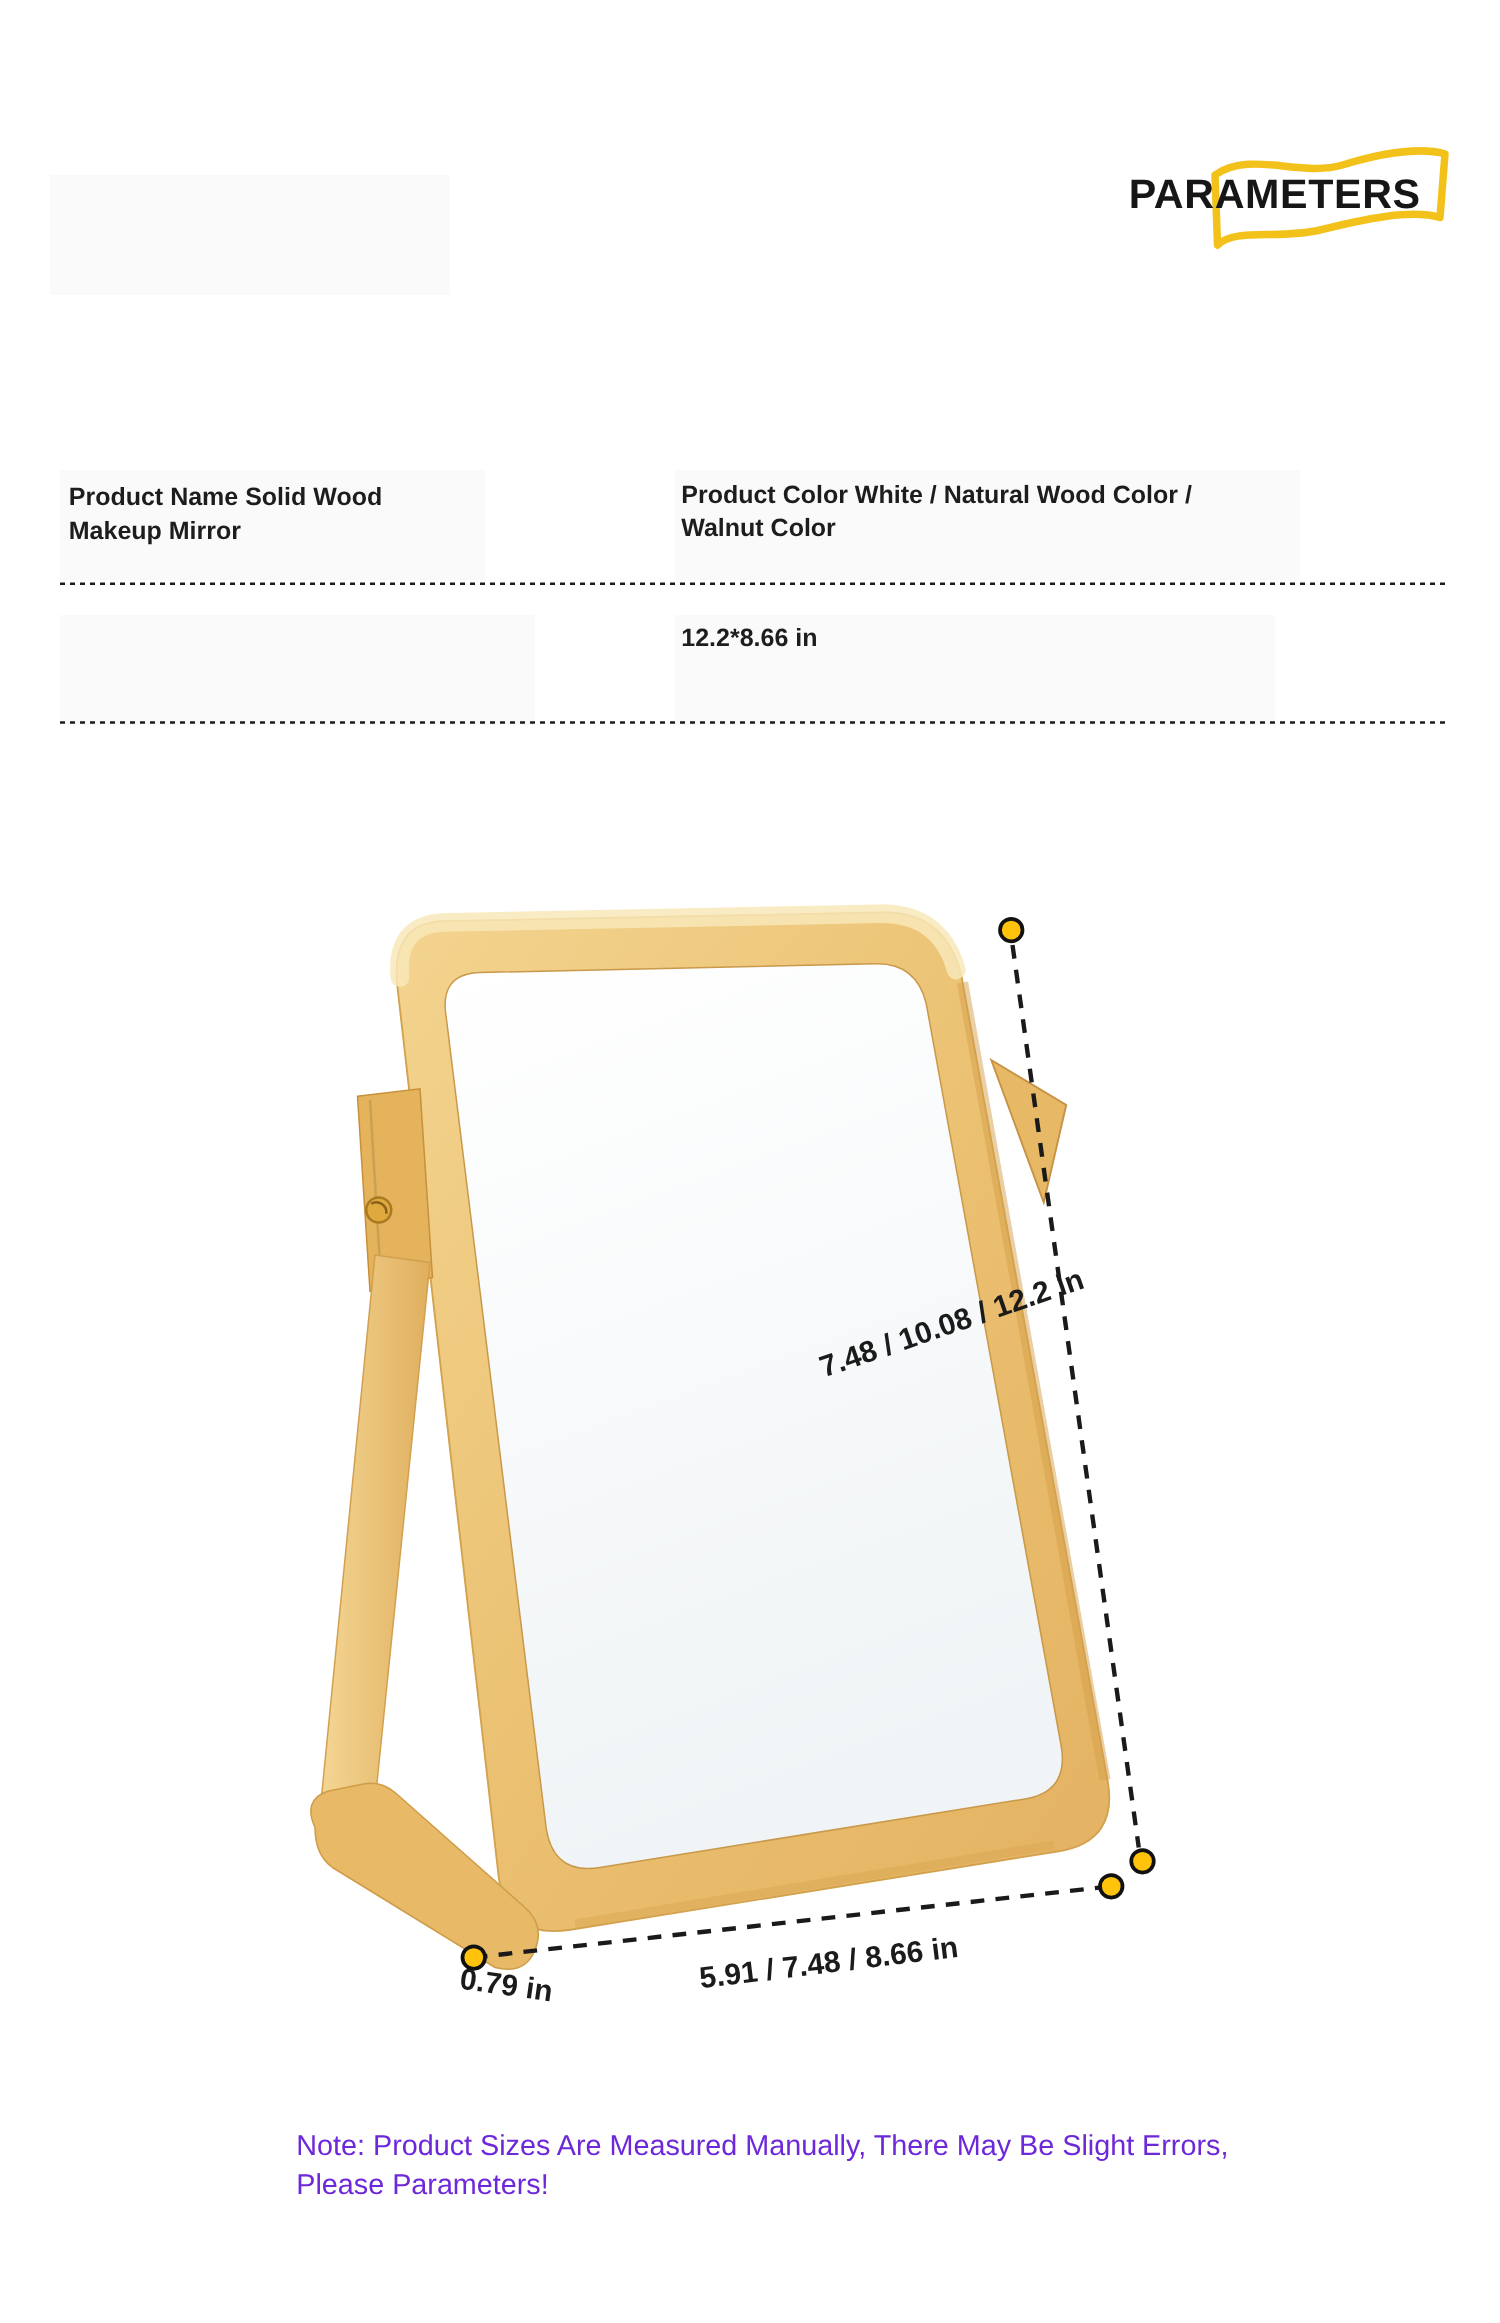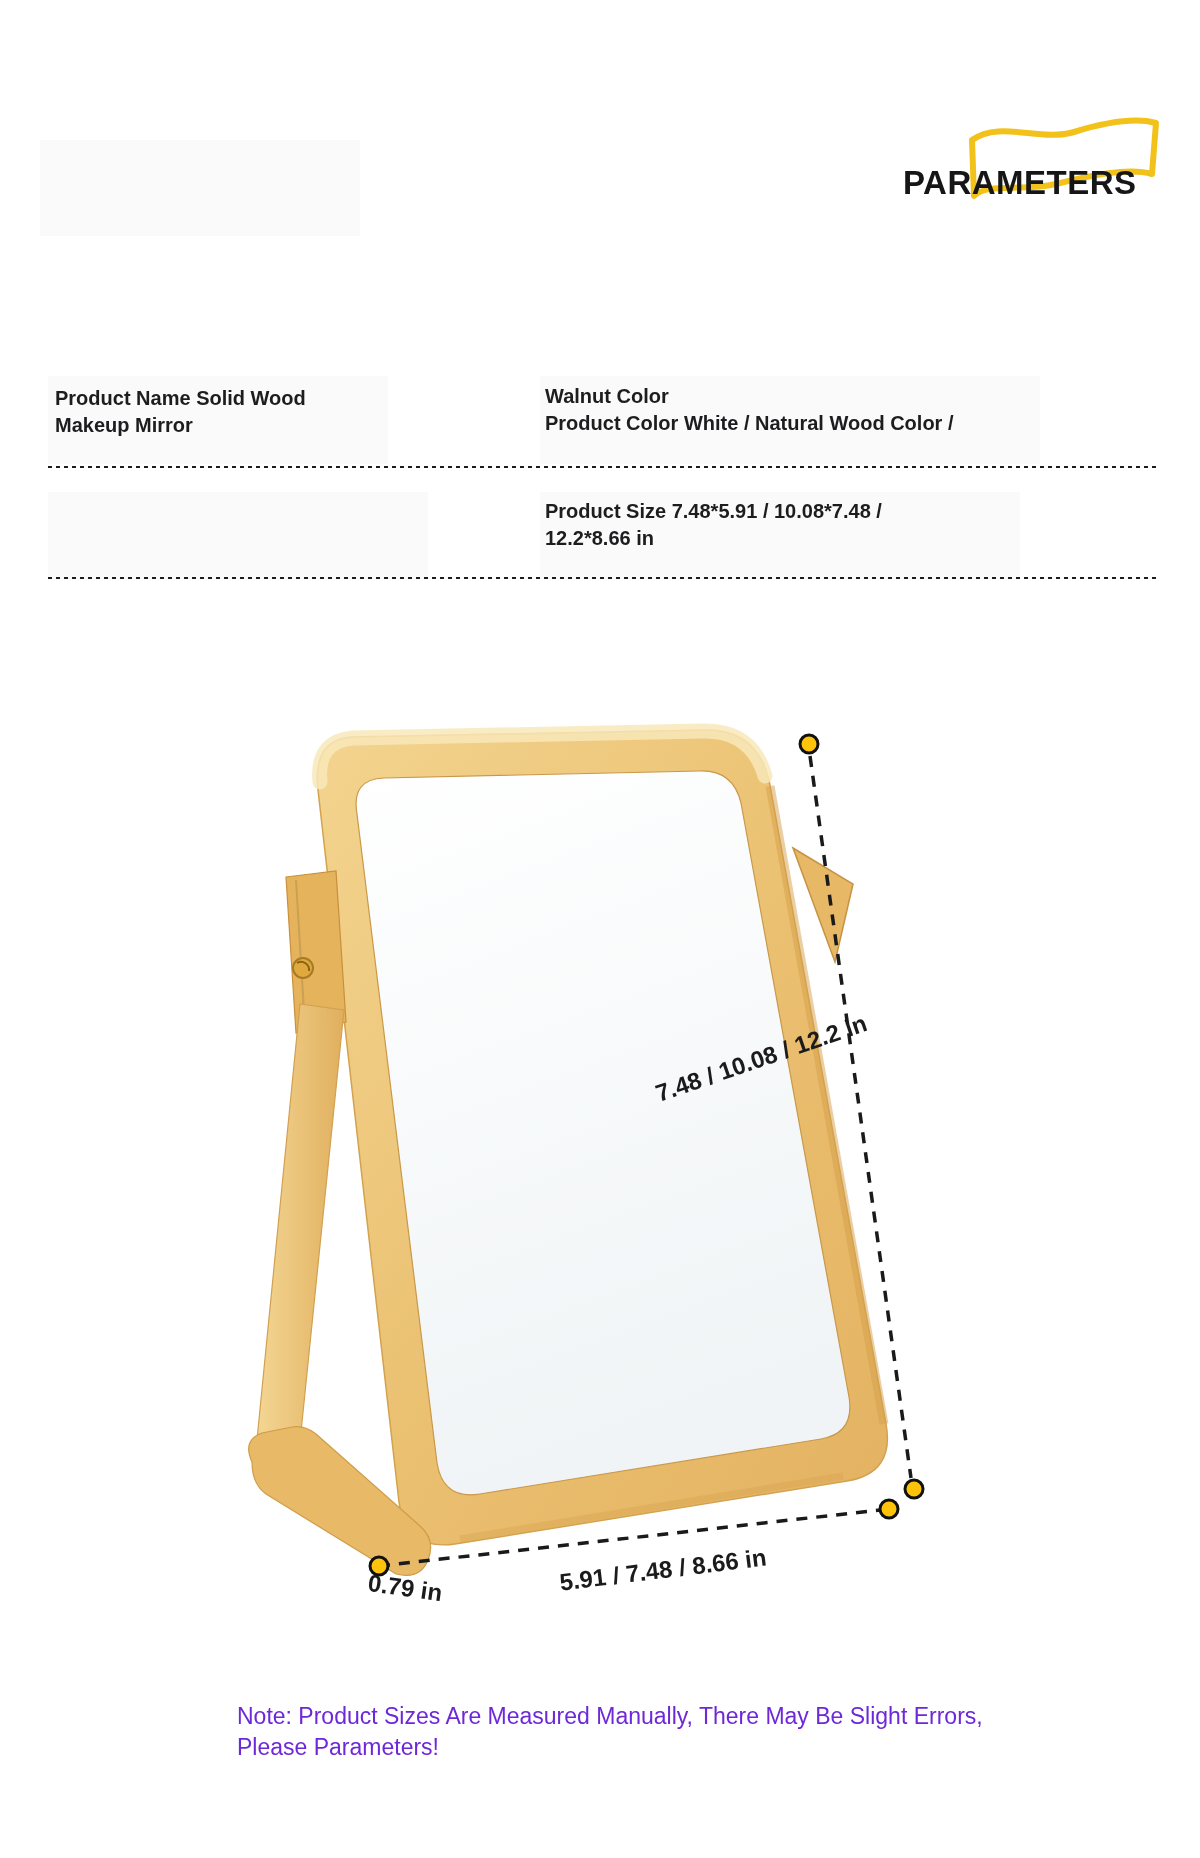--- a/index.html
+++ b/index.html
@@ -4,21 +4,21 @@
 <style>
   html,body{margin:0;padding:0;background:#fff;}
   #page{
     position:relative;width:1200px;height:1858px;background:#ffffff;overflow:hidden;
     font-family:"Liberation Sans","DejaVu Sans",sans-serif;color:#1c1c1e;
   }
   .abs{position:absolute;}
   .plate{background:#fafafa;}
   
   #badge-flag{left:966px;top:110px;width:198px;height:92px;}
-  #badge-label{left:903px;top:136px;font-size:33px;font-weight:bold;letter-spacing:.5px;color:#161616;margin-top:28px;}
+  #badge-label{left:903px;top:136px;font-size:33px;font-weight:bold;letter-spacing:.5px;color:#161616;}
   
   #page-title{left:55px;top:172px;font-size:31px;font-weight:bold;color:#141414;}
   
   .cell{font-size:20px;font-weight:bold;line-height:27px;color:#1d1d1f;}
   .cell div{white-space:nowrap;}
   .divider{height:2px;
     background-image:repeating-linear-gradient(to right,#1c1c1c 0 4px,transparent 4px 8px);}
   
   #note{left:237px;top:1701px;font-size:23px;line-height:31px;color:#6d28d9;font-weight:500;}
   svg text{font-family:"Liberation Sans","DejaVu Sans",sans-serif;}
@@ -38,27 +38,26 @@
     <path d="M6,30 C34,10 74,32 108,22 C134,14 168,7 190,13 L186,64 C162,57 122,66 90,74 C56,82 22,72 8,86 Z" fill="none" stroke="#F2C21B" stroke-width="6" stroke-linejoin="round"></path>
   </svg>
   <div id="badge-label" class="abs">PARAMETERS</div>
 
 
   <div class="abs cell" style="left:55px;top:385px;">
     <div>Product Name Solid Wood</div>
     <div>Makeup Mirror</div>
   </div>
   <div class="abs cell" style="left:545px;top:383px;">
+    <div>Product Color White / Natural Wood Color /</div>
     <div>Walnut Color</div>
-    <div>Product Color White / Natural Wood Color /</div>
   </div>
   <div class="abs divider" style="left:48px;top:466px;width:1110px;"></div>
 
   <div class="abs cell" style="left:545px;top:498px;">
-    <div>Product Size 7.48*5.91 / 10.08*7.48 /</div>
     <div>12.2*8.66 in</div>
   </div>
   <div class="abs divider" style="left:48px;top:577px;width:1110px;"></div>
 
   <svg class="abs" style="left:0;top:580px;width:1200px;height:1120px;" viewBox="0 580 1200 1120">
     <defs>
       <linearGradient id="woodFrame" x1="0" y1="0" x2="1" y2="1">
         <stop offset="0" stop-color="#f3d48f"></stop>
         <stop offset="0.55" stop-color="#eabf6f"></stop>
         <stop offset="1" stop-color="#e3b262"></stop>

